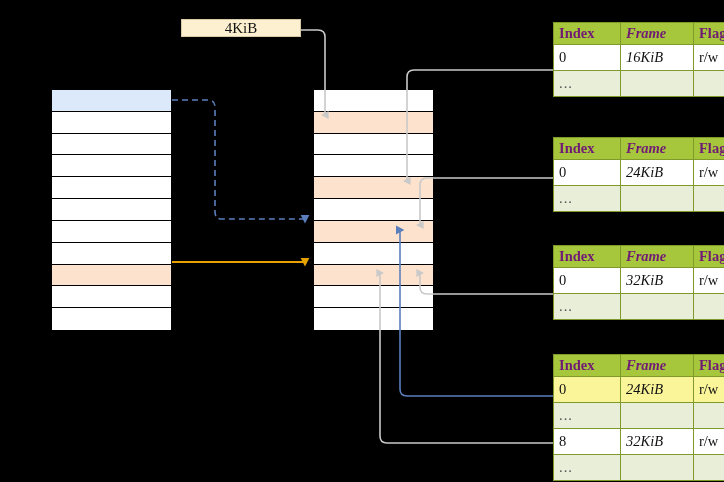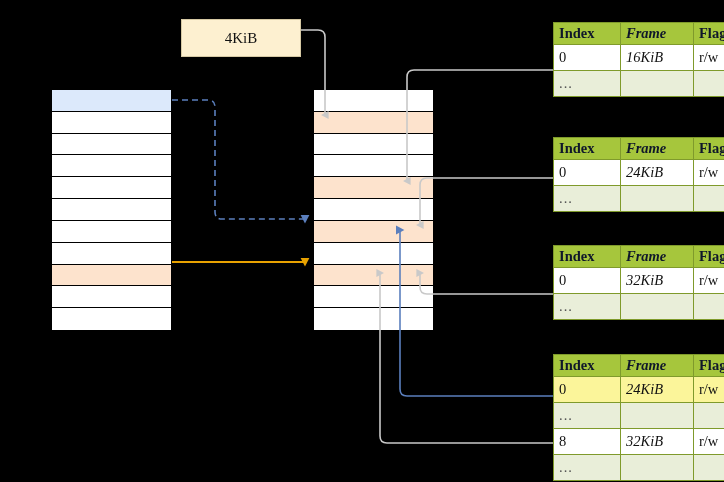--- a/index.html
+++ b/index.html
@@ -15,41 +15,41 @@
   .fill-peach{background:#fde3cd;}
 
   
   .tagbox{position:absolute;background:#fdf0d0;border:1px solid #d6c9a4;
           box-sizing:border-box;display:flex;align-items:center;justify-content:center;
           font-size:15px;color:#111;}
 
   
   .ptable{position:absolute;border-collapse:collapse;border:1.4px solid #7f9a2b;
           background:#fff;table-layout:fixed;}
-  .ptable th{background:#a6c63c;color:#0f172a;font-weight:bold;font-size:14.5px;
+  .ptable th{background:#a6c63c;color:#701a75;font-weight:bold;font-size:14.5px;
              text-align:left;padding:2px 5px;border:1.2px solid #7f9a2b;
              font-family:"Liberation Serif", serif;}
   .ptable td{font-size:14.5px;color:#111;text-align:left;padding:1px 5px;
              border:1.2px solid #7f9a2b;background:#fff;height:23px;
              font-family:"Liberation Serif", serif;}
   .ptable tr.ellipsis td{background:#e9eed9;color:#555;letter-spacing:1px;}
   td.hl{background:#fbf59a;}
   .c-idx{width:56px;}
   .c-frm{width:62px;font-style:italic;}
   .c-flg{width:52px;}
 
   svg.wires{position:absolute;left:0;top:0;width:724px;height:482px;
             pointer-events:none;overflow:visible;}
 </style>
 </head>
 <body>
 
 <div id="stage">
 
-  <div class="tagbox" style="left:181px;top:19px;width:120px;height:38px;">
+  <div class="tagbox" style="left:181px;top:19px;width:120px;height:18px;">
     <span>4KiB</span>
   </div>
 
   <div class="memcol" id="leftcol" style="left:51px;top:89px;width:121px;height:242px;">
       <div class="memrow fill-blue" style="height: 21.8182px;"></div>
       <div class="memrow" style="height: 21.8182px;"></div>
       <div class="memrow" style="height: 21.8182px;"></div>
       <div class="memrow" style="height: 21.8182px;"></div>
       <div class="memrow" style="height: 21.8182px;"></div>
       <div class="memrow" style="height: 21.8182px;"></div>

